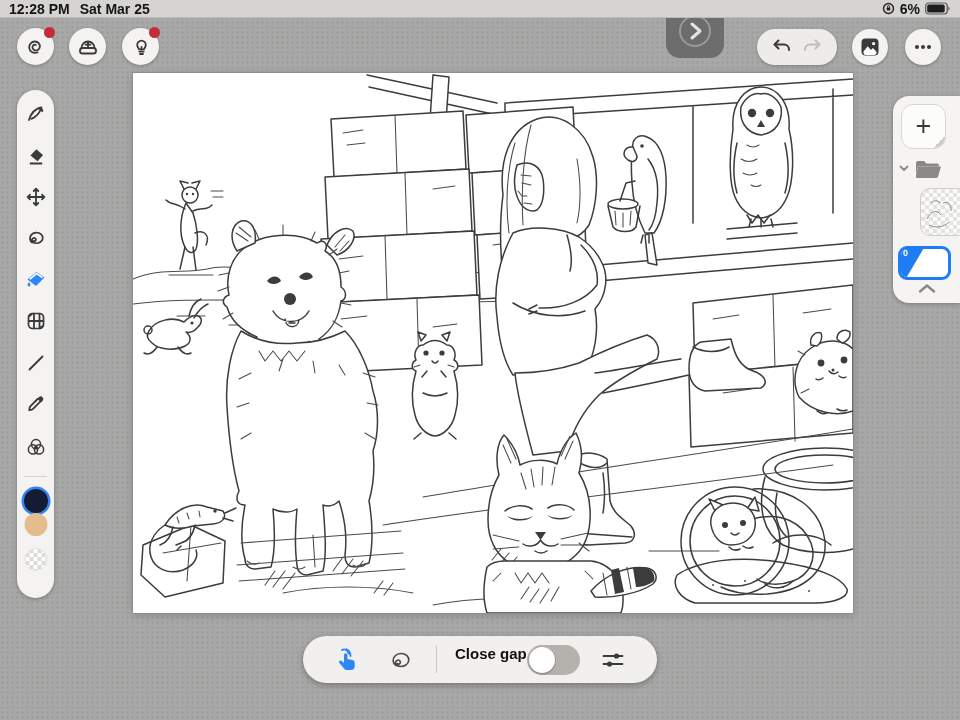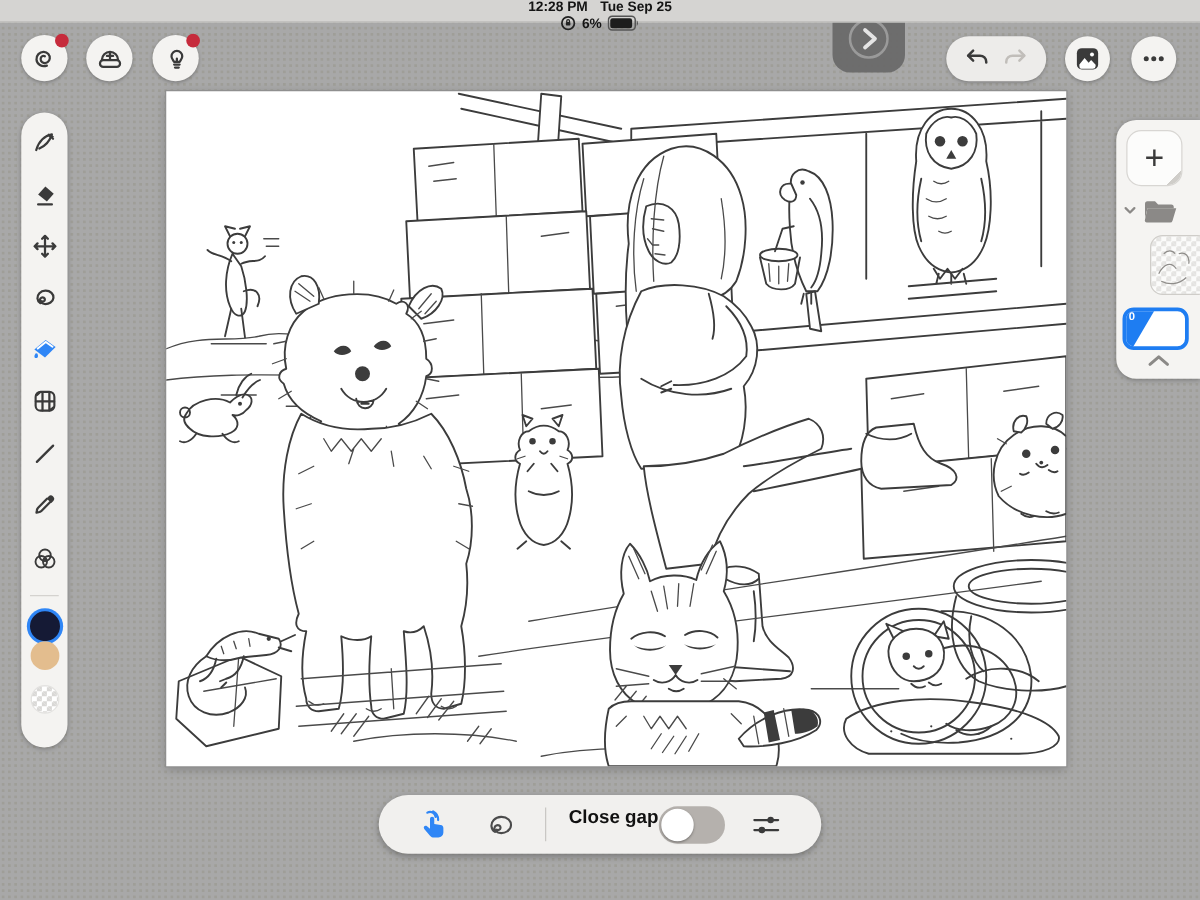--- a/index.html
+++ b/index.html
@@ -9,21 +9,21 @@
     position:relative; width:960px; height:720px;
     background-color:#a8a8a8;
     background-image:radial-gradient(rgba(125,122,96,.22) 1px, transparent 1.3px);
     background-size:5px 5px;
   }
   
   .status-bar{
     position:absolute; top:0; left:0; width:100%; height:18px;
     background:#d5d4d2; border-bottom:1px solid #bcbbb9;
     display:flex; justify-content:space-between; align-items:center;
-    padding:0 9px; font-size:11px; font-weight:700; color:#141414; z-index:30;flex-direction:column;
+    padding:0 9px; font-size:14px; font-weight:700; color:#141414; z-index:30;
   }
   .status-left{ display:flex; gap:10px; }
   .status-right{ display:flex; align-items:center; gap:5px; }
   
   .circle-btn{
     position:absolute; width:37px; height:37px; border-radius:50%;
     background:#f4f3f1; box-shadow:0 1px 3px rgba(0,0,0,.28);
     display:flex; align-items:center; justify-content:center; z-index:20;
   }
   .badge{
@@ -114,21 +114,21 @@
   .icon-line{ fill:none; stroke:#3a3a3a; stroke-width:1.8; stroke-linecap:round; stroke-linejoin:round; }
 </style>
 </head>
 <body>
 
 <div class="app">
 
   <div class="status-bar">
     <div class="status-left">
       <span>12:28 PM</span>
-      <span>Tue Sep 25</span>
+      <span>Sat Mar 25</span>
     </div>
     <div class="status-right">
       <svg width="13" height="13" viewBox="0 0 13 13">
         <circle cx="6.5" cy="6.5" r="5" fill="none" stroke="#222" stroke-width="1.4"></circle>
         <rect x="4.7" y="5.6" width="3.6" height="2.8" rx="0.6" fill="#222"></rect>
         <path d="M5.4 5.6 v-0.9 a1.1 1.1 0 0 1 2.2 0 v0.9" fill="none" stroke="#222" stroke-width="1"></path>
       </svg>
       <span>6%</span>
       <svg width="26" height="13" viewBox="0 0 26 13">
         <rect x="0.7" y="1" width="21.5" height="11" rx="3" fill="none" stroke="#555" stroke-width="1.2"></rect>

